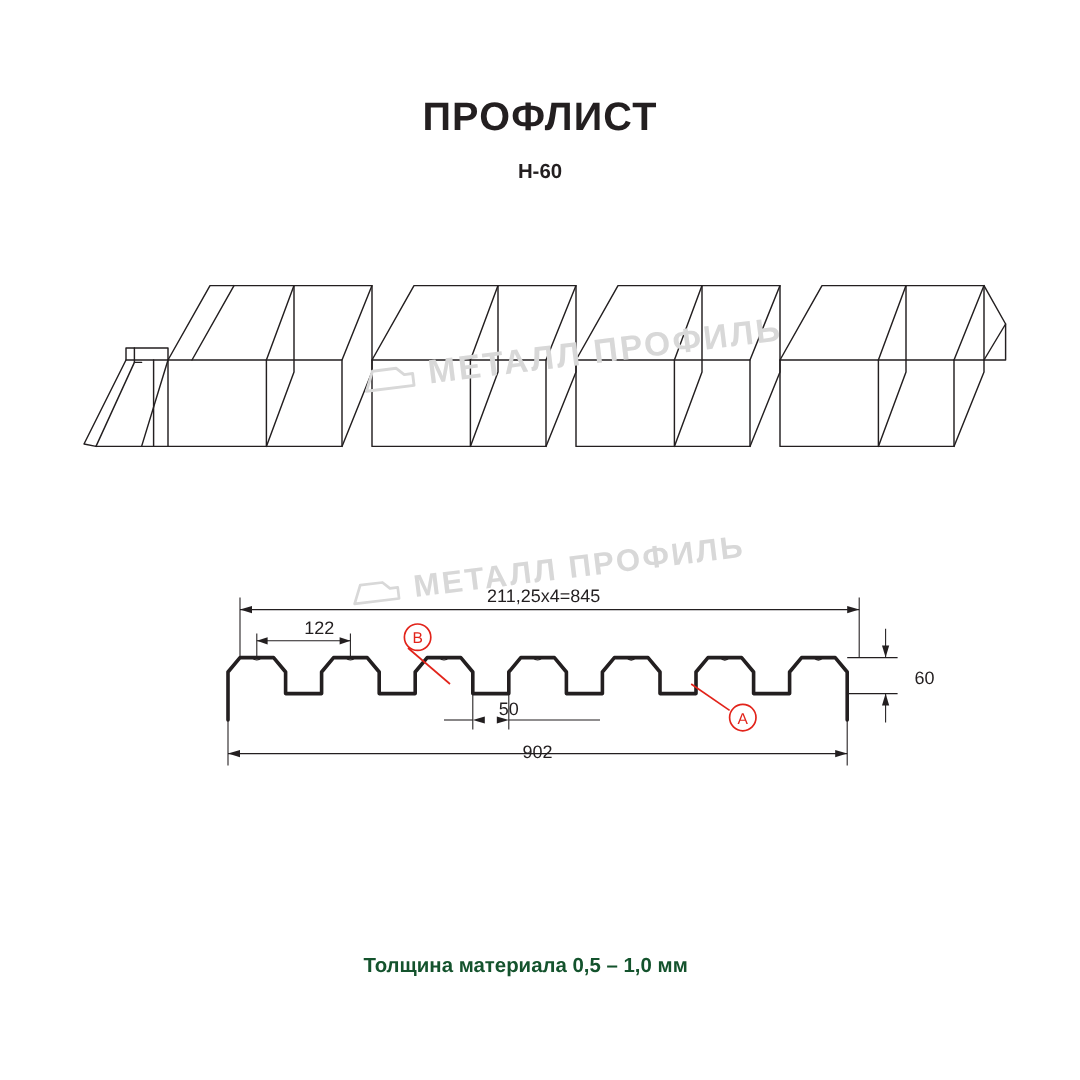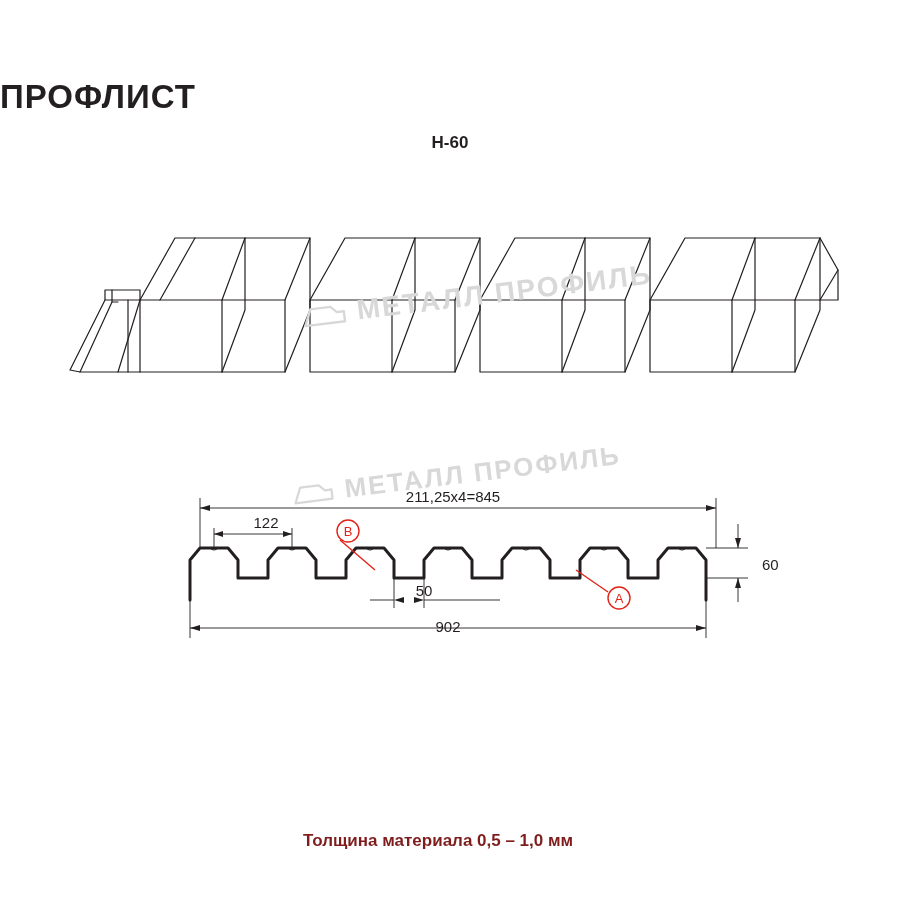--- a/index.html
+++ b/index.html
@@ -17,20 +17,21 @@
   }
   .page {
     position: absolute;
     inset: 0;
   }
   .title {
     position: absolute;
     top: 78px;
     left: 0;
     width: 900px;
+    text-align: center;
     font-size: 33px;
     font-weight: bold;
     letter-spacing: 1px;
     color: #231f20;
   }
   .subtitle {
     position: absolute;
     top: 133px;
     left: 0;
     width: 900px;
@@ -40,22 +41,21 @@
     font-weight: bold;
   }
   .footnote {
     position: absolute;
     top: 795px;
     left: 0;
     width: 876px;
     text-align: center;
     font-size: 17px;
     font-weight: bold;
-    color: #7f1d1d;
-    margin-top: 36px;
+    color: #14532d;
   }
   .drawing {
     position: absolute;
     top: 0;
     left: 0;
   }
   .wm {
     position: absolute;
     pointer-events: none;
     user-select: none;

